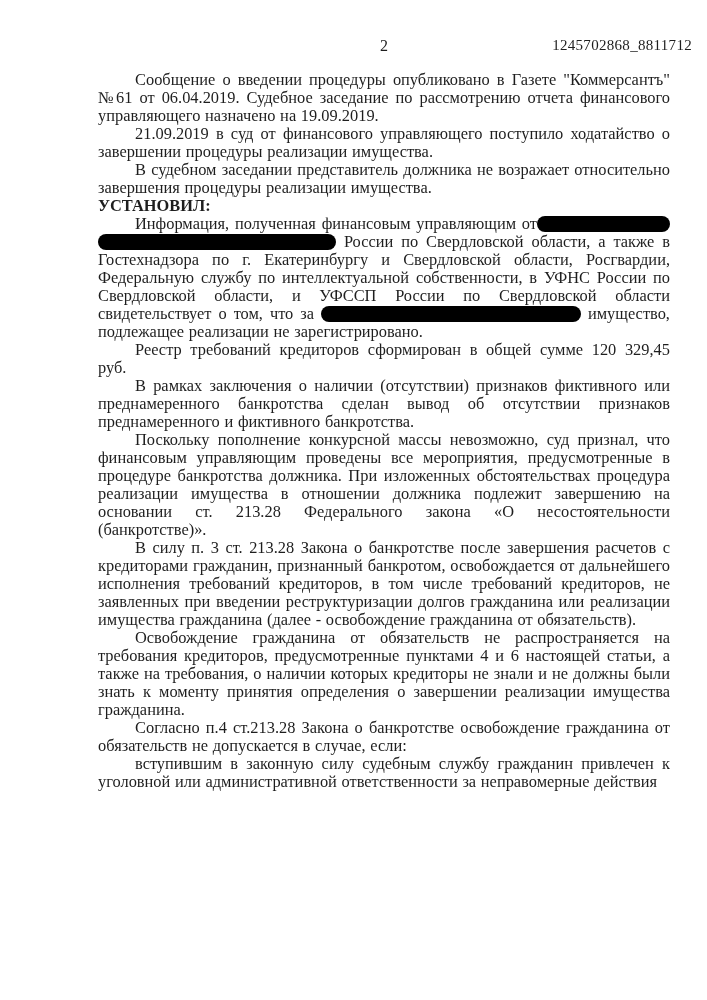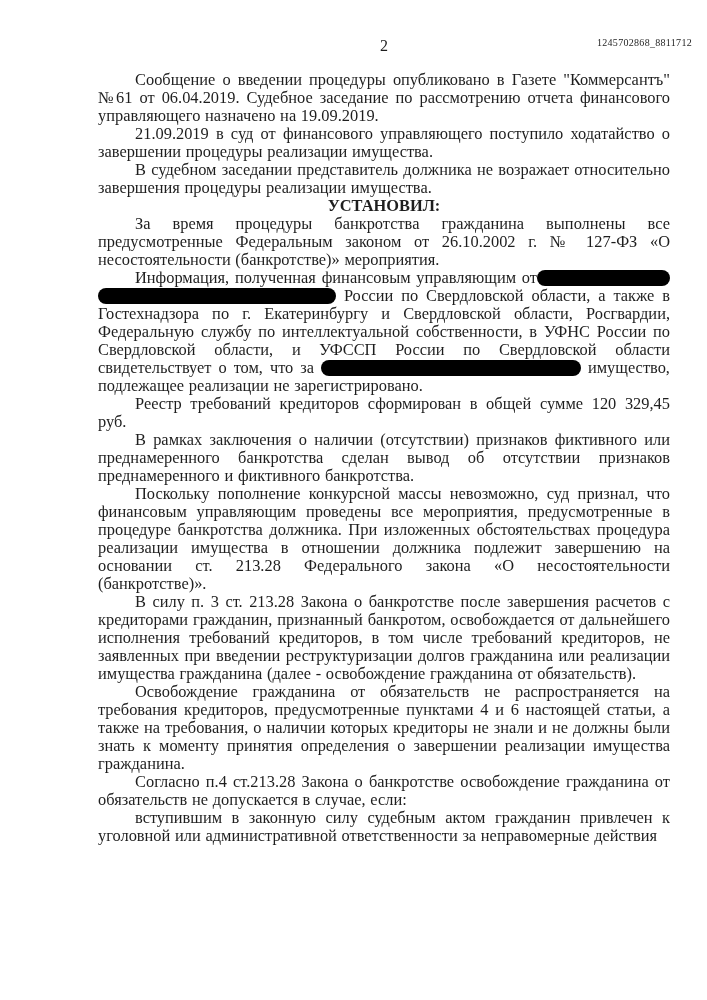--- a/index.html
+++ b/index.html
@@ -26,40 +26,40 @@
   }
   .page-num {
     display: block;
     text-align: center;
     width: 100%;
   }
   .doc-id {
     position: absolute;
     top: 37px;
     right: 15px;
-    font-size: 10px;
+    font-size: 15px;
     letter-spacing: 0.3px;
     white-space: nowrap;
   }
   .body-area {
     position: absolute;
     top: 71px;
     left: 98px;
     width: 572px;
   }
   .para {
     margin: 0;
     font-size: 16.4px;
     line-height: 18px;
     text-align: justify;
     text-indent: 37px;
     word-spacing: 0.6px;
   }
   .para.heading {
-    text-align: center;
+    text-align: left;
     text-indent: 0;
     font-weight: 700;
     font-family: Liberation Serif, serif;
   }
   .redaction {
     display: inline-block;
     height: 16px;
     background: var(--redaction-color, #000000);
     border-radius: 8px;
     vertical-align: -3px;
@@ -71,23 +71,22 @@
 <div class="page">
   <div class="page-header">
     <span class="page-num">2</span>
   </div>
   <span class="doc-id">1245702868_8811712</span>
   <div class="body-area">
       <p class="para indent"><span>Сообщение о введении процедуры опубликовано в Газете "Коммерсантъ" №61 от 06.04.2019. Судебное заседание по рассмотрению отчета финансового управляющего назначено на 19.09.2019.</span></p>
       <p class="para indent"><span>21.09.2019 в суд от финансового управляющего поступило ходатайство о завершении процедуры реализации имущества.</span></p>
       <p class="para indent"><span>В судебном заседании представитель должника не возражает относительно завершения процедуры реализации имущества.</span></p>
       <p class="para heading"><span>УСТАНОВИЛ:</span></p>
-      <p class="para indent"><span>За время процедуры банкротства гражданина выполнены все предусмотренные Федеральным законом от 26.10.2002 г. № 127-ФЗ «О несостоятельности (банкротстве)» мероприятия.</span></p>
       <p class="para indent"><span>Информация, полученная финансовым управляющим от</span><span class="redaction" style="width: 133px;"></span> <span class="redaction" style="width: 238px;"></span> <span> России по Свердловской области, а также в Гостехнадзора по г. Екатеринбургу и Свердловской области, Росгвардии, Федеральную службу по интеллектуальной собственности, в УФНС России по Свердловской области, и УФССП России по Свердловской области свидетельствует о том, что за </span><span class="redaction" style="width: 260px;"></span> <span> имущество, подлежащее реализации не зарегистрировано.</span></p>
       <p class="para indent"><span>Реестр требований кредиторов сформирован в общей сумме 120 329,45 руб.</span></p>
       <p class="para indent"><span>В рамках заключения о наличии (отсутствии) признаков фиктивного или преднамеренного банкротства сделан вывод об отсутствии признаков преднамеренного и фиктивного банкротства.</span></p>
       <p class="para indent"><span>Поскольку пополнение конкурсной массы невозможно, суд признал, что финансовым управляющим проведены все мероприятия, предусмотренные в процедуре банкротства должника. При изложенных обстоятельствах процедура реализации имущества в отношении должника подлежит завершению на основании ст. 213.28 Федерального закона «О несостоятельности (банкротстве)».</span></p>
       <p class="para indent"><span>В силу п. 3 ст. 213.28 Закона о банкротстве после завершения расчетов с кредиторами гражданин, признанный банкротом, освобождается от дальнейшего исполнения требований кредиторов, в том числе требований кредиторов, не заявленных при введении реструктуризации долгов гражданина или реализации имущества гражданина (далее - освобождение гражданина от обязательств).</span></p>
       <p class="para indent"><span>Освобождение гражданина от обязательств не распространяется на требования кредиторов, предусмотренные пунктами 4 и 6 настоящей статьи, а также на требования, о наличии которых кредиторы не знали и не должны были знать к моменту принятия определения о завершении реализации имущества гражданина.</span></p>
       <p class="para indent"><span>Согласно п.4 ст.213.28 Закона о банкротстве освобождение гражданина от обязательств не допускается в случае, если:</span></p>
-      <p class="para indent"><span>вступившим в законную силу судебным актом гражданин привлечен к уголовной или административной ответственности за неправомерные действия</span></p>
+      <p class="para indent"><span>вступившим в законную силу судебным службу гражданин привлечен к уголовной или административной ответственности за неправомерные действия</span></p>
     </div>
 </div>
 
 </body></html>

